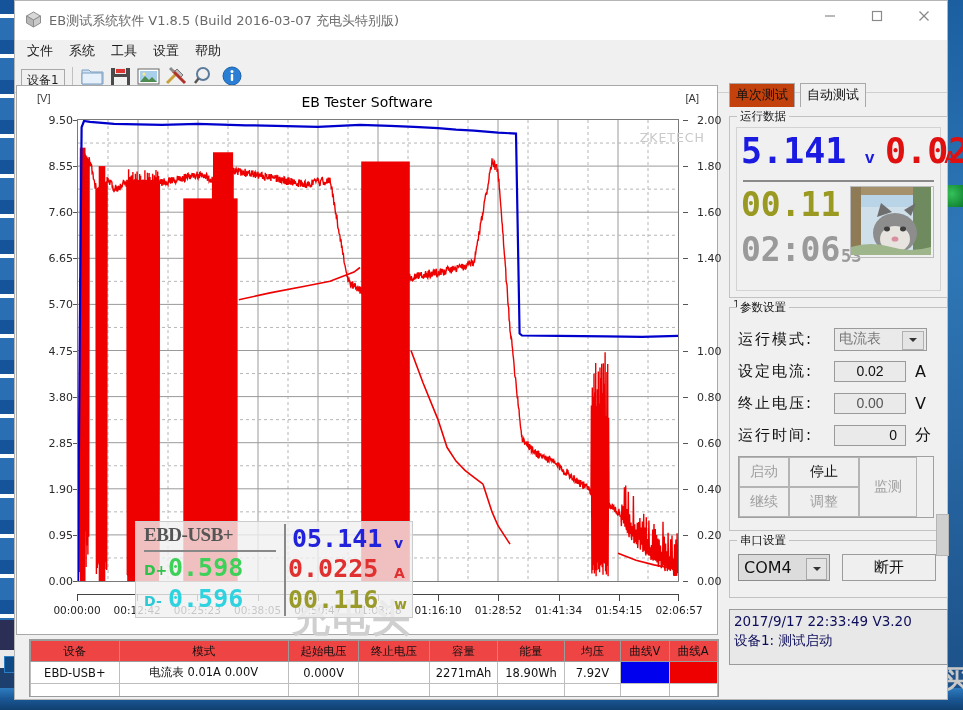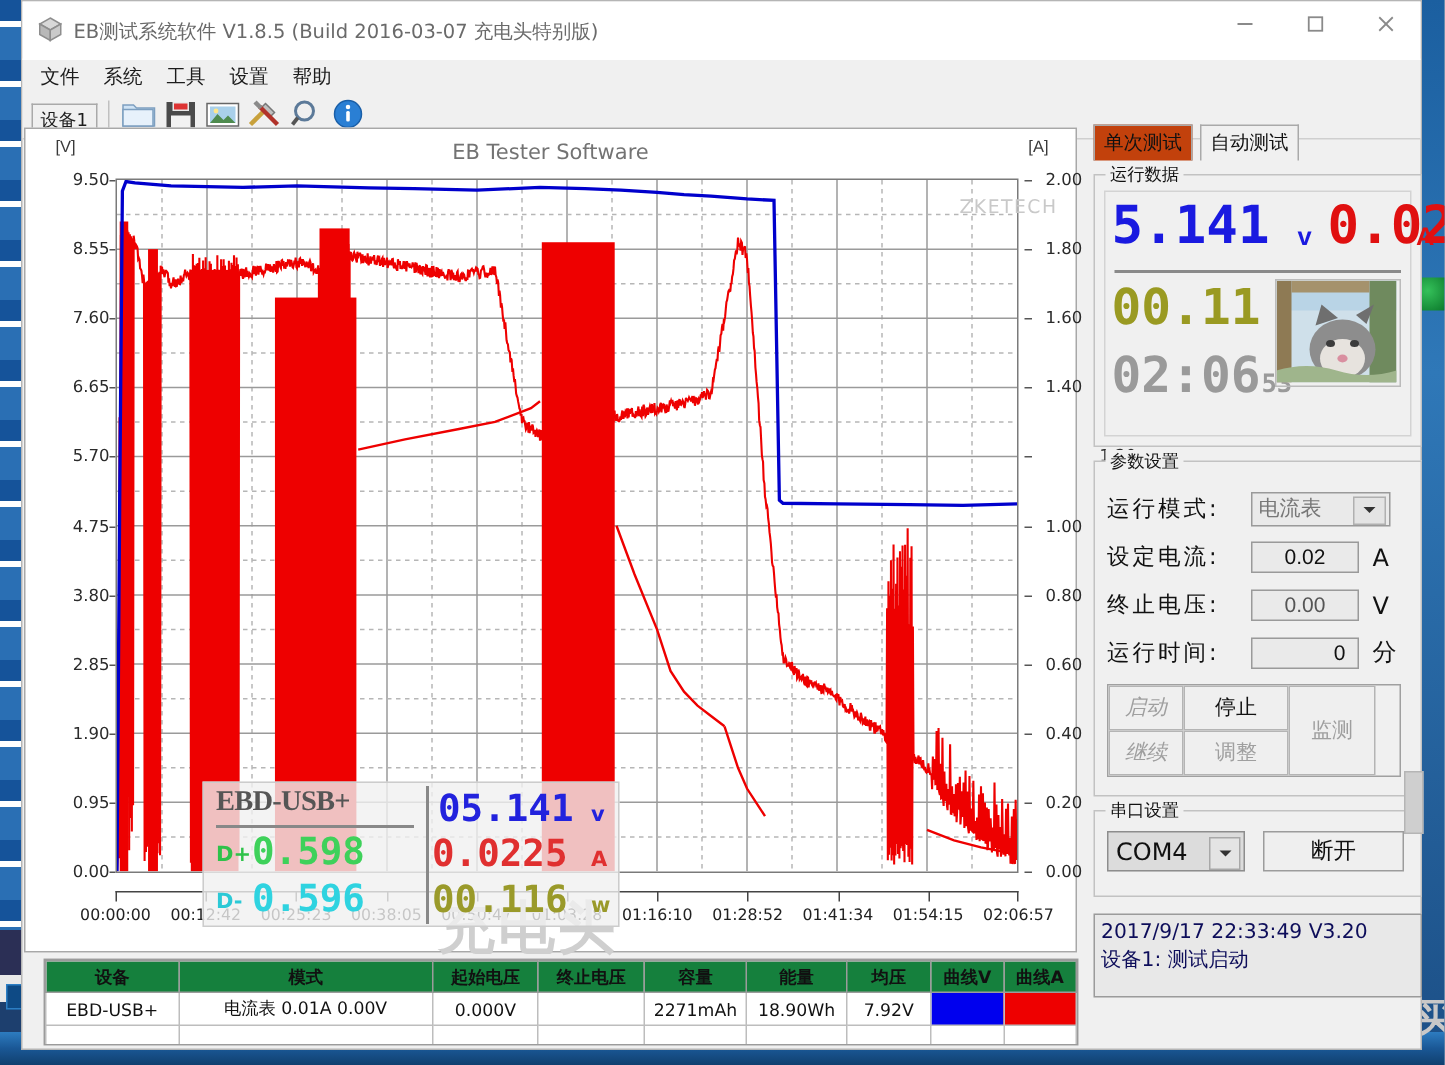--- a/index.html
+++ b/index.html
@@ -51,21 +51,21 @@
   #dev-tab{font-size:12px;color:#1c1c1c;padding:2px 5px;background:#f0f0f0;
     border:1px solid #a9a9a9;border-bottom:none;position:relative;top:3px;
     font-family:"DejaVu Sans",sans-serif;white-space:nowrap;}
   .tsep{width:1px;height:20px;background:#c0c0c0;margin:0 4px;}
   .ticon{width:25px;height:24px;position:relative;cursor:default;}
 
   
   #chart-panel{position:absolute;left:1px;top:84px;width:702px;height:550px;
     background:#ffffff;border:1px solid #a8a8a8;box-sizing:border-box;}
   #chart-title{position:absolute;left:0;right:0;top:8px;text-align:center;
-    font-size:14px;color:#737373;font-family:"DejaVu Sans",sans-serif;}
+    font-size:14px;color:#000000;font-family:"DejaVu Sans",sans-serif;}
   #ylabel-left{position:absolute;left:20px;top:6px;font-size:11px;color:#3a3a3a;}
   #ylabel-right{position:absolute;right:18px;top:6px;font-size:11px;color:#3a3a3a;}
 
   #plot{position:absolute;left:60px;top:33px;width:602px;height:463px;
     box-sizing:border-box;border:1px solid #7a7a7a;background:#fff;
     overflow:hidden;}
   #plot svg{display:block;}
 
   .ytick{position:absolute;right:0;font-size:11px;color:#2b2b2b;
     transform:translateY(-50%);white-space:nowrap;
@@ -106,22 +106,22 @@
   .ov-lbl{position:absolute;font-size:14px;font-weight:bold;
     font-family:"DejaVu Sans",sans-serif;}
   .ov-val{position:absolute;font-size:25px;line-height:25px;}
   .ov-unit{position:absolute;font-size:14px;font-weight:bold;
     font-family:"DejaVu Sans",sans-serif;}
 
   
   #table-wrap{position:absolute;left:14px;top:638px;width:690px;height:58px;
     background:#fff;border:1px solid #9b9b9b;box-sizing:border-box;overflow:hidden;}
   table#dt{border-collapse:collapse;width:100%;table-layout:fixed;}
-  table#dt th{background:#15803d;border:1px solid #9b9b9b;font-size:11.5px;
-    font-weight:bold;color:#111;height:18px;
+  table#dt th{background:#ef4444;border:1px solid #9b9b9b;font-size:11.5px;
+    font-weight:normal;color:#111;height:18px;
     font-family:"DejaVu Sans",sans-serif;}
   table#dt td{border:1px solid #bdbdbd;font-size:11.5px;color:#111;height:19px;
     text-align:center;font-family:"DejaVu Sans",sans-serif;}
   .sw-v{background:#0000ee;}
   .sw-a{background:#ee0000;}
 
   
   #right{position:absolute;left:714px;top:84px;width:219px;height:612px;}
   #tabs{display:flex;align-items:flex-end;height:22px;gap:0;}
   .tab{font-size:13px;padding:2px 6px 3px 6px;border:1px solid #a9a9a9;
@@ -584,21 +584,21 @@
         <span class="punit">V</span>
       </div>
 
       <div class="prow" style="top:114px;">
         <span class="plbl">运行时间:</span>
         <div class="pfield act" style="justify-content:flex-end;padding-right:8px;">0</div>
         <span class="punit">分</span>
       </div>
 
       <div id="btnbox">
-        <div class="bcol" style="width:50px;font-style:italic;">
+        <div class="bcol" style="width:50px;">
           <div class="abtn" style="height:30px;">启动</div>
           <div class="abtn" style="height:30px;">继续</div>
         </div>
         <div class="bcol" style="width:70px;">
           <div class="abtn on" style="height:30px;">停止</div>
           <div class="abtn" style="height:30px;">调整</div>
         </div>
         <div class="abtn" style="width:58px;height:60px;">监测</div>
       </div>
     </div>

